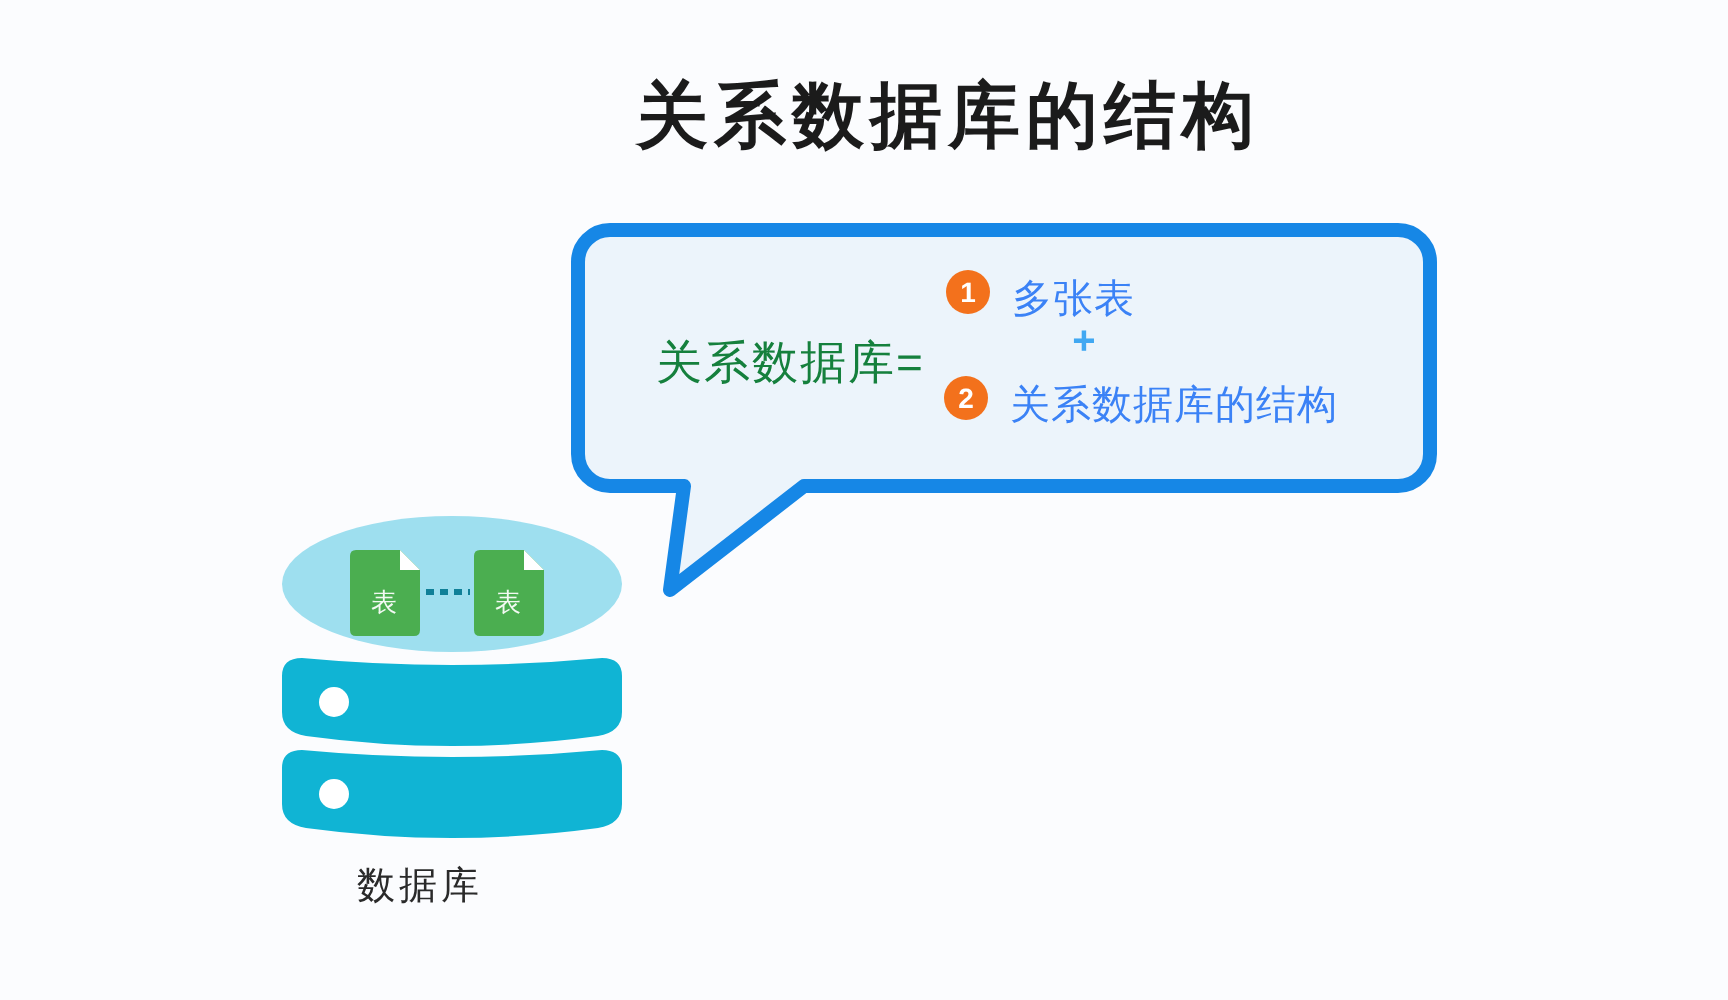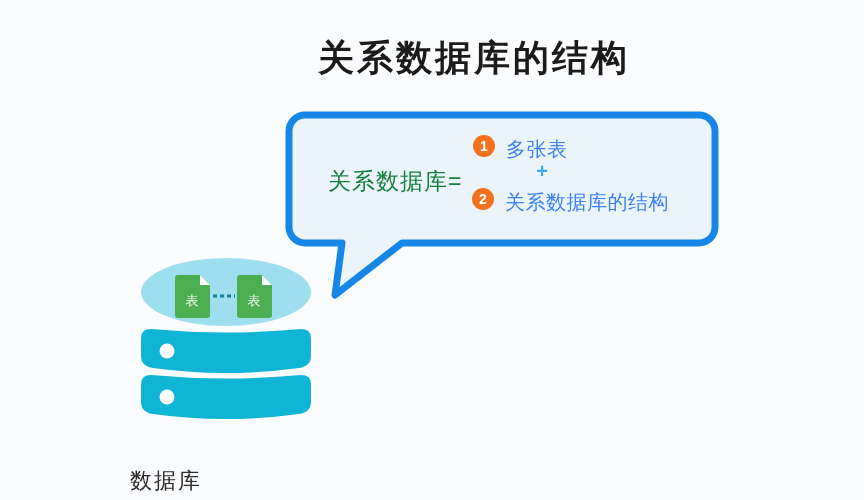--- a/index.html
+++ b/index.html
@@ -56,24 +56,24 @@
     left: 531px; top: 160px;
     width: 22px;
     text-align: center;
     font-size: 20px;
     font-weight: 700;
     color: #41A8F2;
   }
   .db-svg { position: absolute; left: 128px; top: 250px; }
   .db-caption {
     position: absolute;
-    left: 130px; top: 466px;
+    left: 130px; top: 430px;
     width: 160px;
-    text-align: left;
-    font-size: 22px;
+    text-align: center;
+    font-size: 19px;
     color: #2a2a2a;
     letter-spacing: 2px;
   }
 </style>
 </head>
 <body>
 
 <div class="title">关系数据库的结构</div>
 
 <svg class="bubble-svg" width="448" height="200" viewBox="0 0 448 200">

